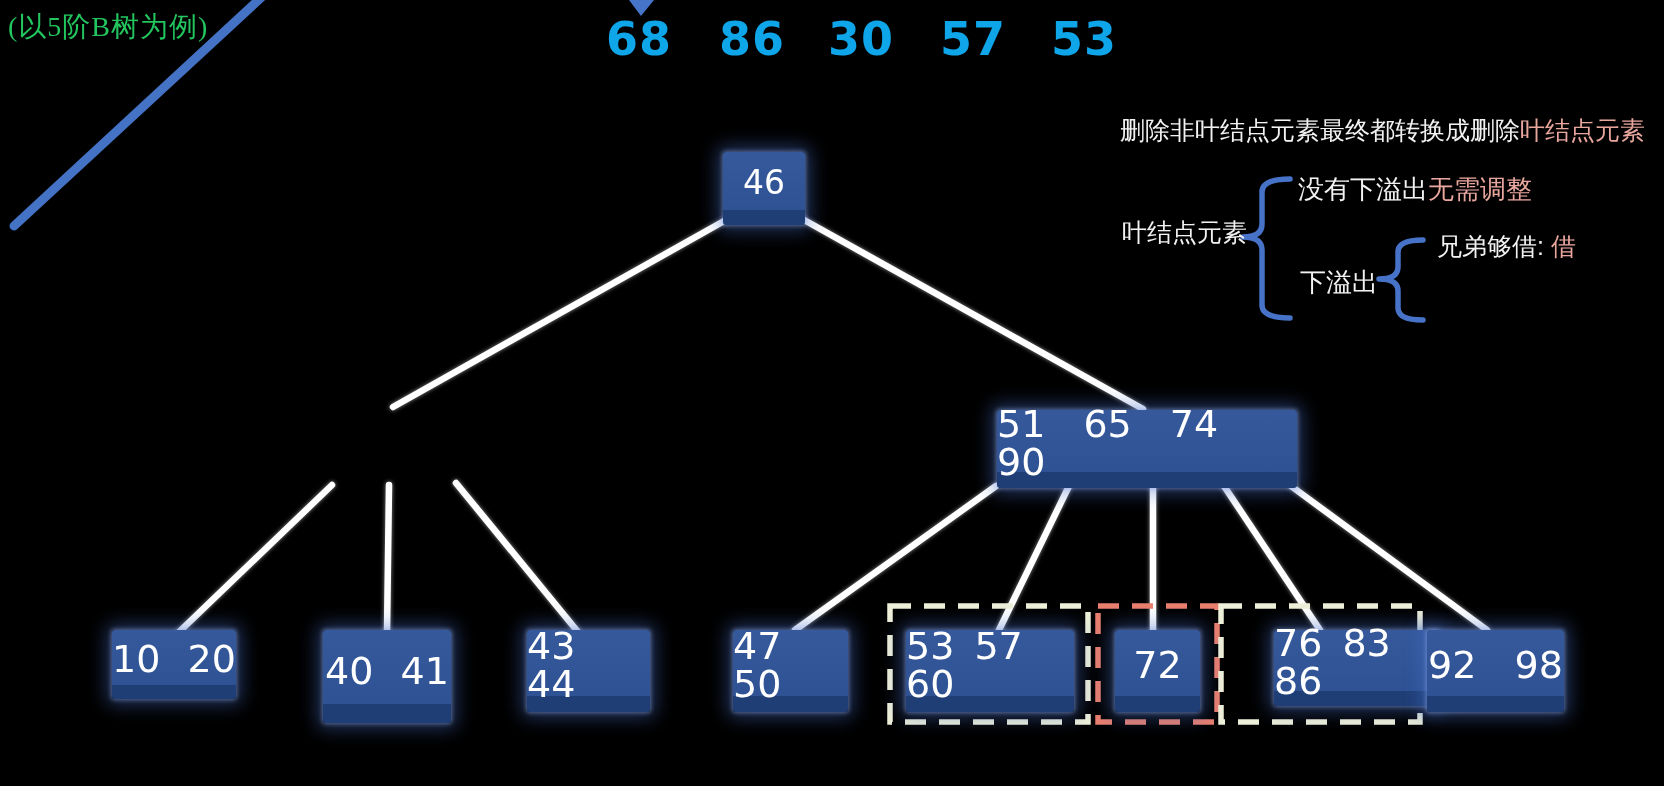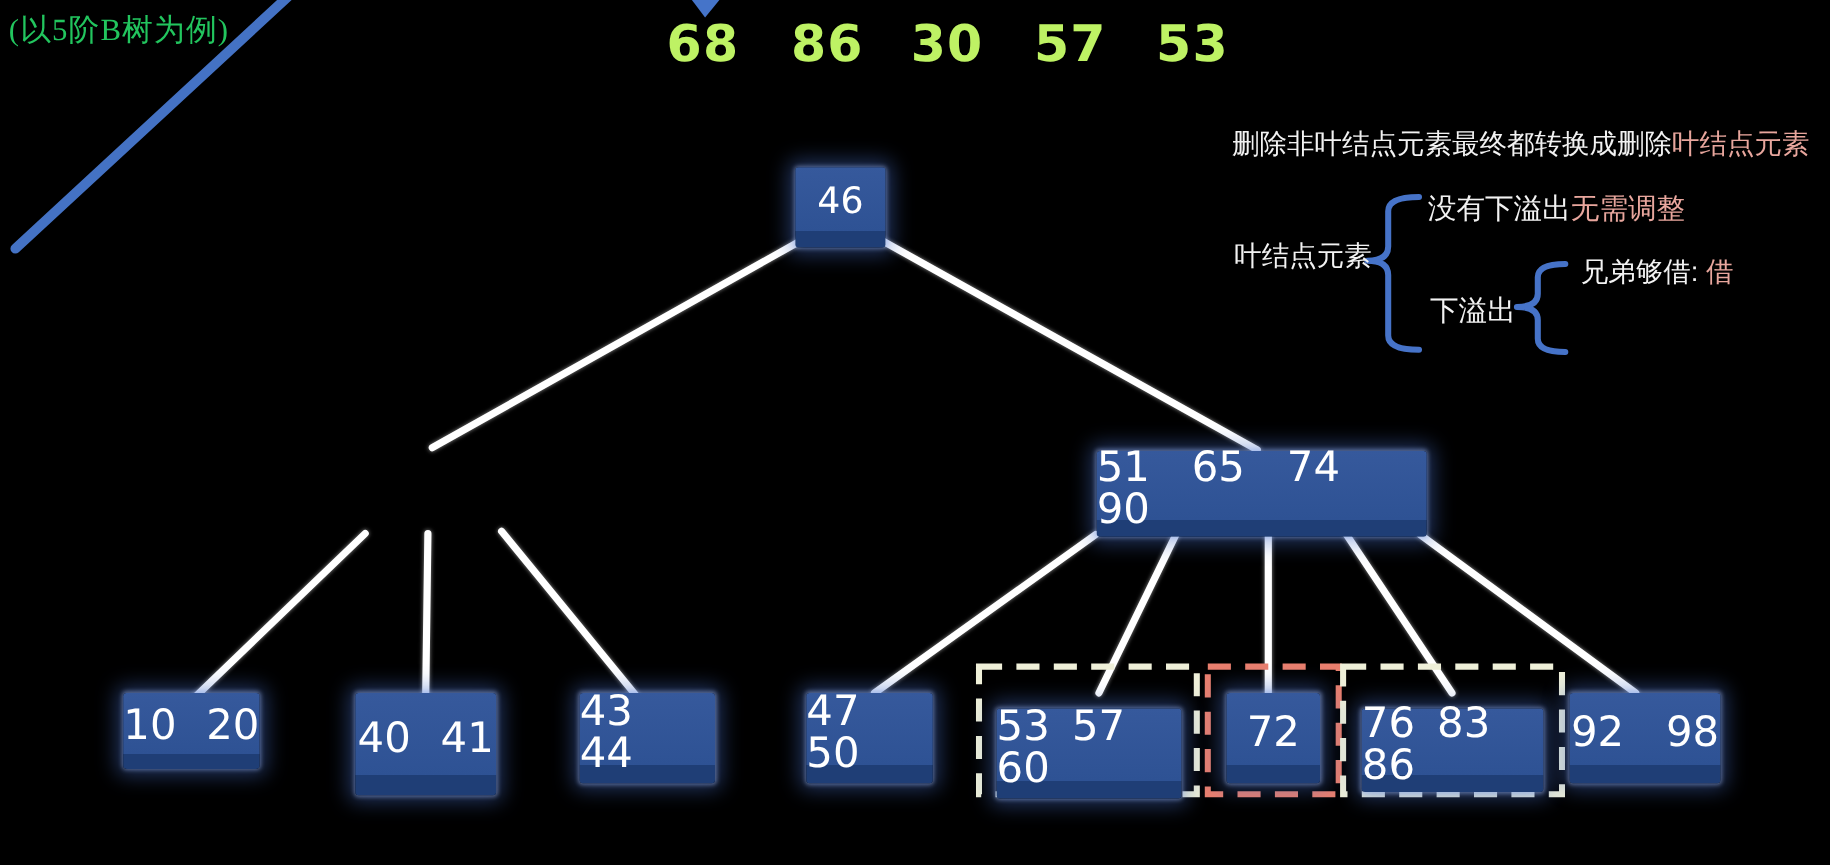--- a/index.html
+++ b/index.html
@@ -11,38 +11,38 @@
   .edge{stroke:#ffffff;stroke-width:6.5;stroke-linecap:round;filter:drop-shadow(0 0 2px rgba(255,255,255,.55));}
   .diag{stroke:#4472c4;stroke-width:9;stroke-linecap:round;}
   .brace{stroke:#4673c8;stroke-width:5.5;fill:none;stroke-linecap:round;stroke-linejoin:round;}
   .dash-cream{fill:none;stroke:#eff0d9;stroke-width:5.5;stroke-dasharray:21 13;}
   .dash-red{fill:none;stroke:#e97f6e;stroke-width:5.5;stroke-dasharray:21 13;}
 
   .slide-title{
     position:absolute;left:8px;top:8px;color:#22c55e;font-size:28px;
     font-family:"Liberation Serif","DejaVu Serif",serif;letter-spacing:1px;
   }
-  .pending{position:absolute;top:12px;left:0;width:100%;height:56px;color:#bef264;}
+  .pending{position:absolute;top:12px;left:0;width:100%;height:56px;color:#0ea5e9;}
   .pending span{
     position:absolute;transform:translateX(-50%);font-size:46px;font-weight:700;
     font-family:"DejaVu Sans",sans-serif;letter-spacing:1px;
   }
 
   .note{position:absolute;color:#f2f2f2;font-size:25px;white-space:nowrap;}
   .pink{color:#e8a69d;}
 
   .node{
     position:absolute;display:flex;align-items:center;justify-content:center;
     color:#fff;border-radius:3px;line-height:1;padding-bottom:12px;box-sizing:border-box;
     background:linear-gradient(to bottom,#36599c 0%,#2e5294 80%,#1f3e76 80%,#1f3e76 100%);
     box-shadow:0 0 18px 6px rgba(70,110,200,.45),0 0 4px 1px rgba(185,205,255,.5);
     font-family:"DejaVu Sans",sans-serif;font-size:38px;
   }
   .node.root{font-size:33px;}
-  .ws-sm{word-spacing:8px;margin-top:14px;}
+  .ws-sm{word-spacing:8px;}
   .ws-md{word-spacing:15px;}
   .ws-lg{word-spacing:26px;}
 </style>
 </head>
 <body>
 
 <div class="stage">
 
   <svg class="overlay" viewBox="0 0 1664 786">
 
@@ -96,16 +96,16 @@
   <div class="node root" style="left:723px;top:152px;width:82px;height:73px">46</div>
 
   <div class="node ws-lg" style="left:997px;top:410px;width:300px;height:78px">51 65 74 90</div>
 
   <div class="node ws-md" style="left:112px;top:630px;width:124px;height:69px">10 20</div>
   <div class="node ws-md" style="left:323px;top:630px;width:128px;height:93px">40 41</div>
   <div class="node ws-md" style="left:527px;top:630px;width:123px;height:82px">43 44</div>
   <div class="node ws-md" style="left:733px;top:630px;width:115px;height:82px">47 50</div>
   <div class="node ws-sm" style="left:906px;top:630px;width:168px;height:82px">53 57 60</div>
   <div class="node" style="left:1115px;top:630px;width:85px;height:82px">72</div>
-  <div class="node ws-sm" style="left:1238px;top:630px;width:165px;height:76px">76 83 86</div>
+  <div class="node ws-sm" style="left:1274px;top:630px;width:165px;height:76px">76 83 86</div>
   <div class="node ws-lg" style="left:1427px;top:630px;width:137px;height:82px">92 98</div>
 
 </div>
 
 </body></html>

